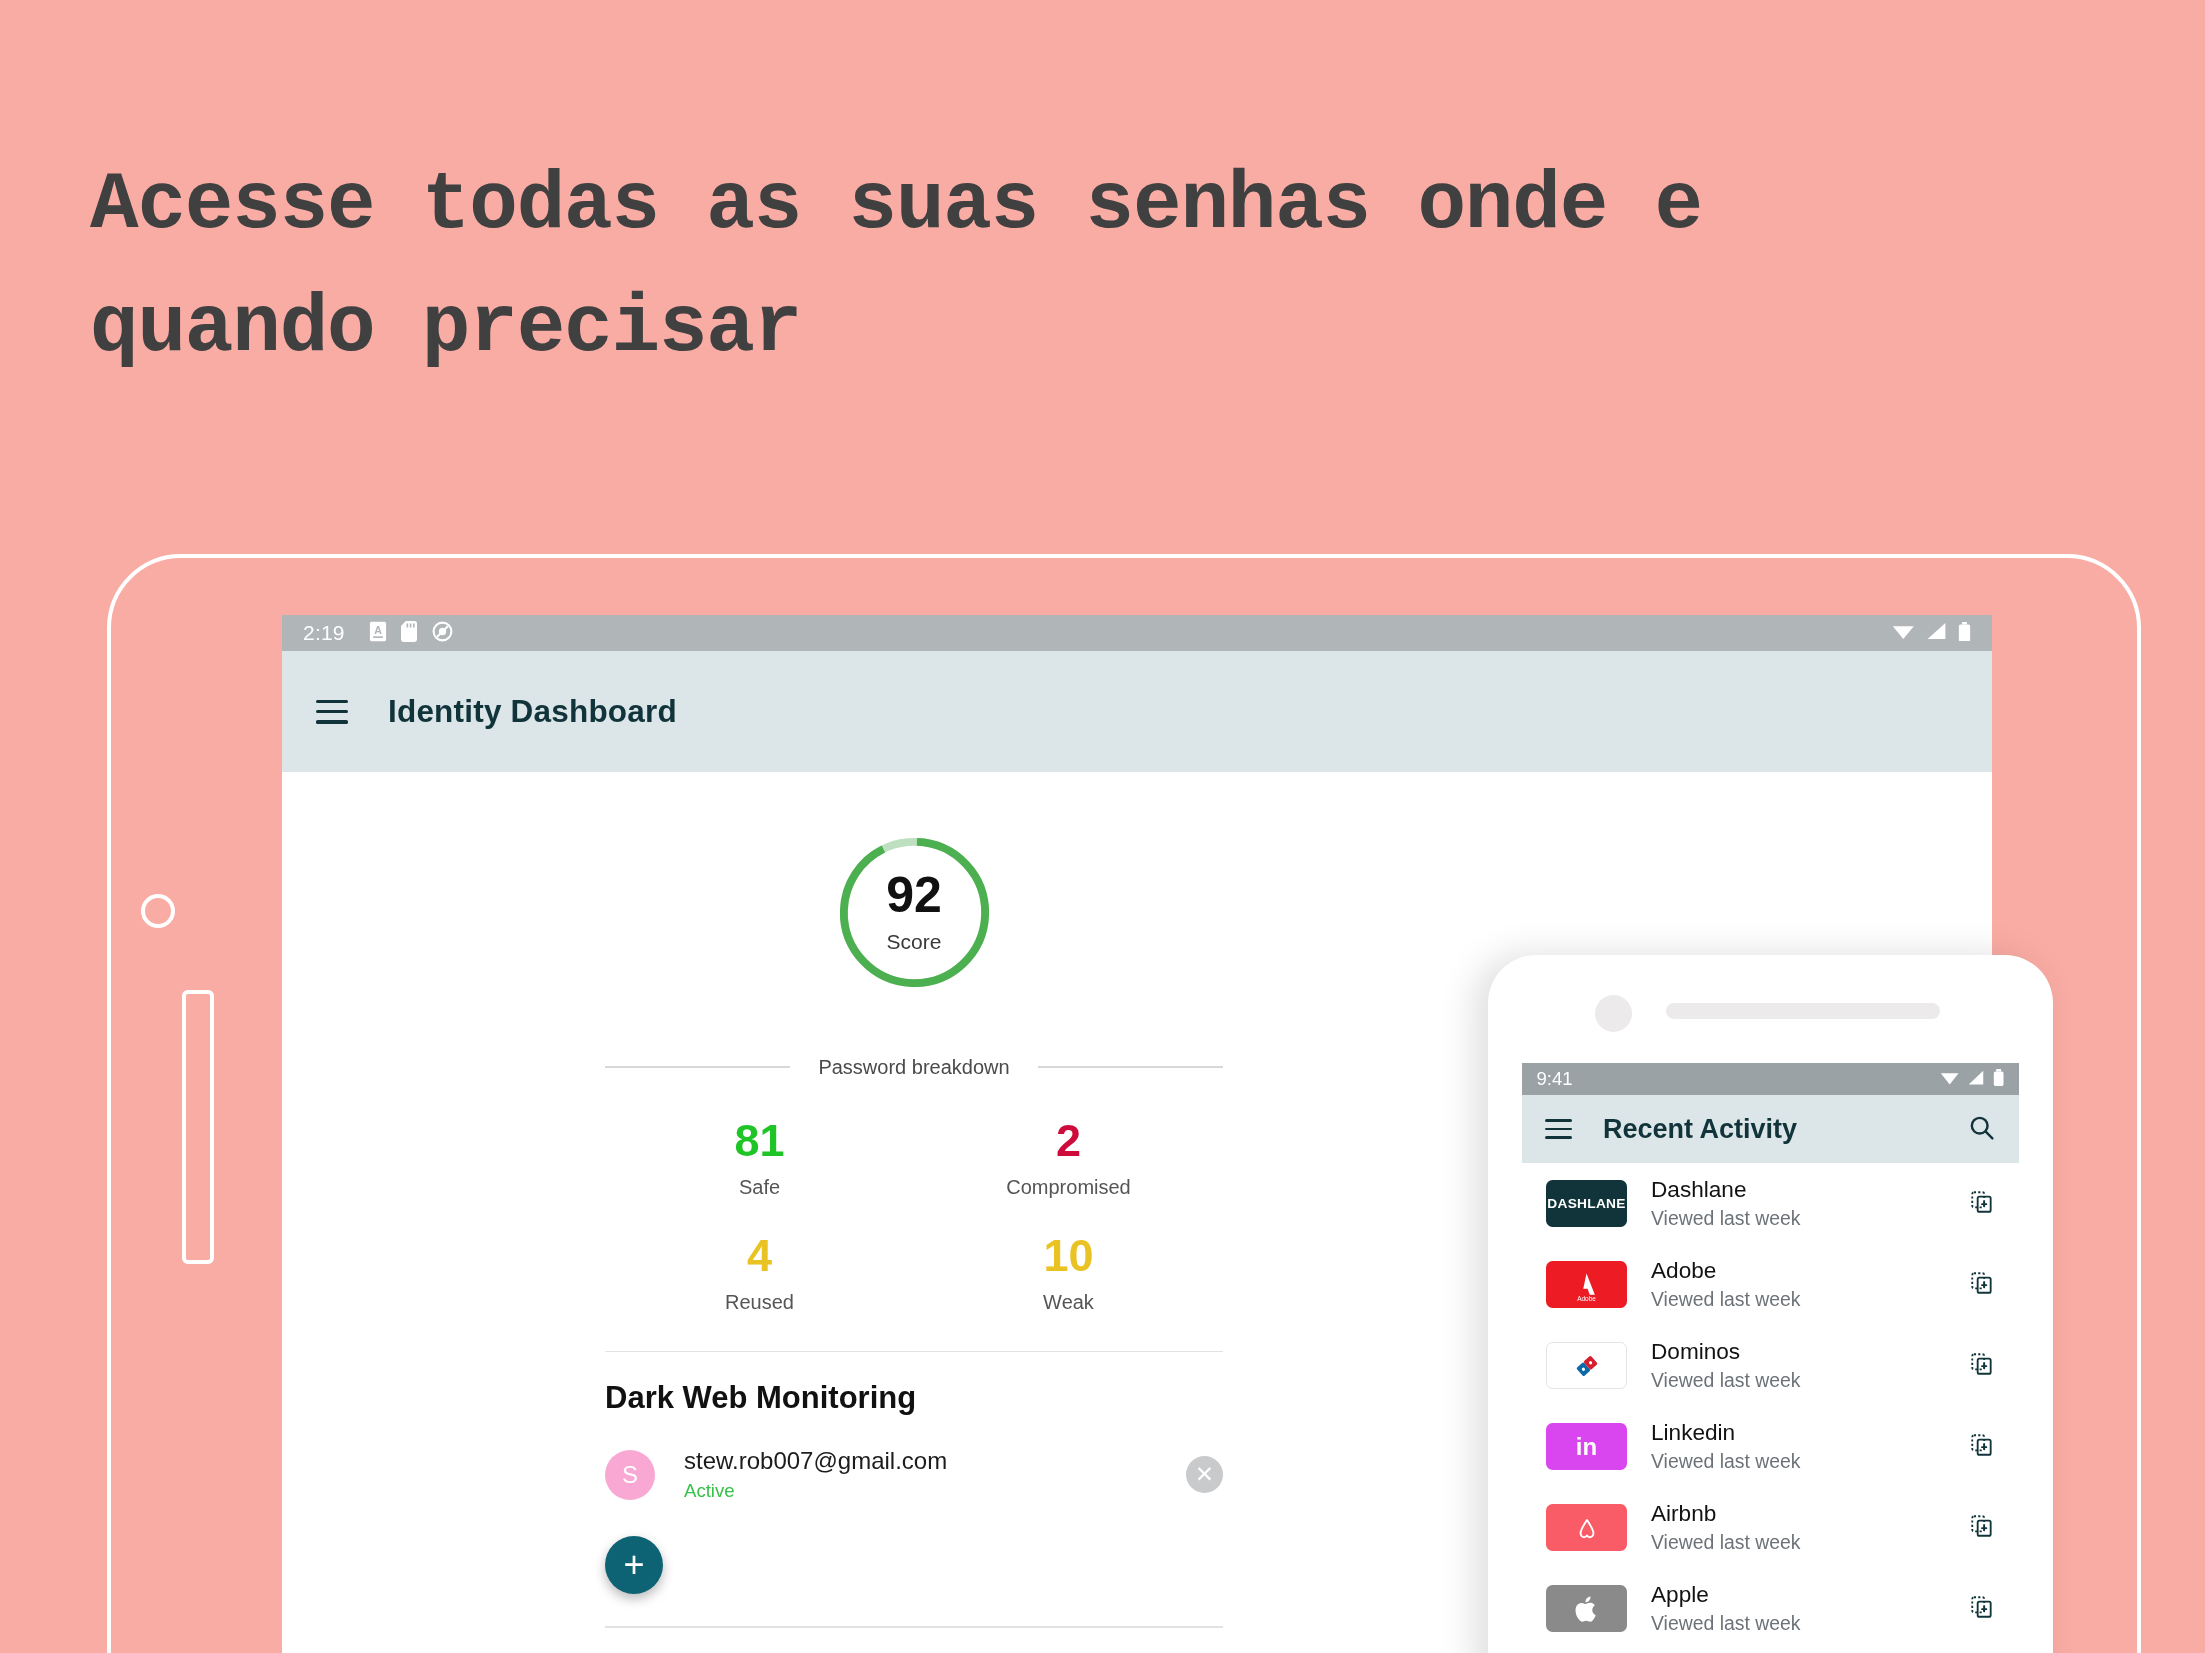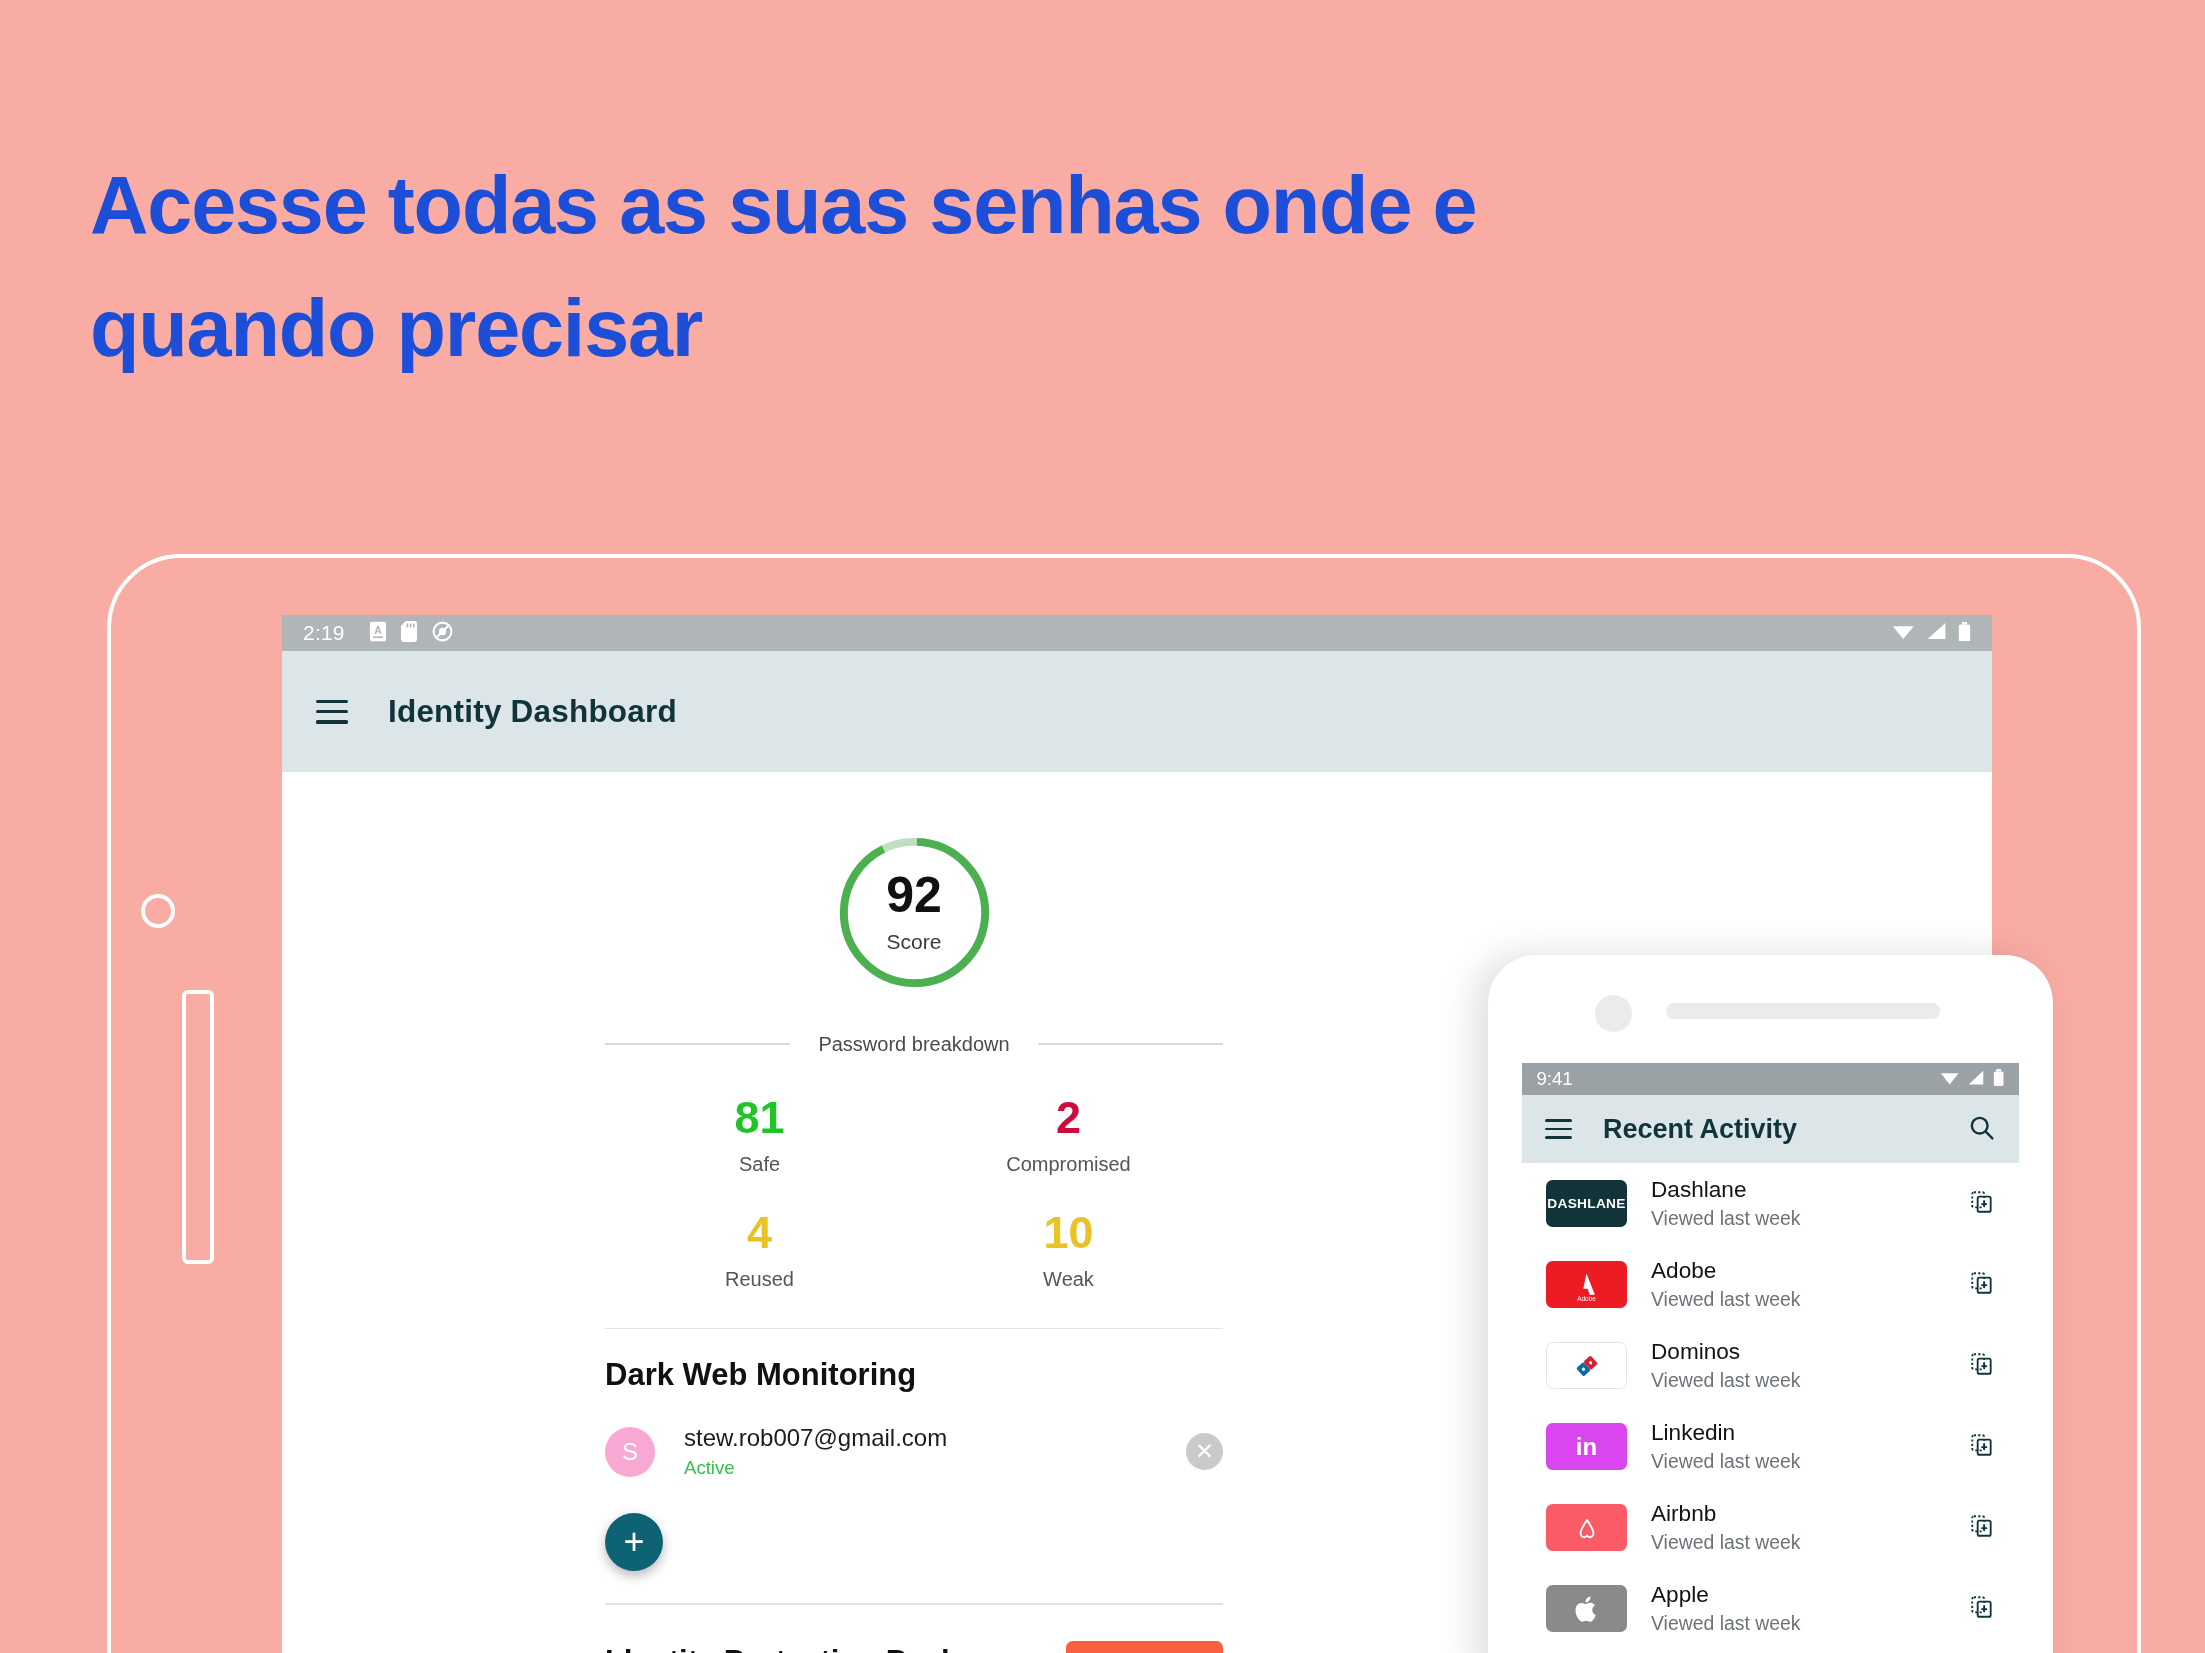--- a/index.html
+++ b/index.html
@@ -7,22 +7,23 @@
     width:2205px;height:1653px;overflow:hidden;position:relative;
     background:#f9aca4;
     font-family:"Liberation Sans", sans-serif;
     -webkit-font-smoothing:antialiased;
   }
 
   
   .headline{
     position:absolute;left:90px;top:144px;width:1937px;
     font-size:81px;line-height:1.52;font-weight:700;
-    letter-spacing:-1.2px;color:#1d4ed8;
+    letter-spacing:-1.2px;color:#404040;
     white-space:pre-line;
+    font-family:Liberation Mono, monospace;
   }
 
   
   .tablet-frame{
     position:absolute;left:107px;top:554px;width:2034px;height:1308px;
     border:4px solid #ffffff;border-radius:74px;box-sizing:border-box;
     background:transparent;
   }
   .tablet-cam{
     position:absolute;left:141px;top:894px;width:34px;height:34px;
@@ -71,21 +72,21 @@
   .ring{position:relative;width:157px;height:157px;}
   .ring svg{position:absolute;inset:0;}
   .ring-inner{
     position:absolute;inset:0;display:flex;flex-direction:column;
     align-items:center;justify-content:center;
   }
   .ring-num{font-size:50px;font-weight:700;color:#111;line-height:1;}
   .ring-lbl{font-size:21px;color:#3a3a3a;margin-top:9.7px;}
 
   
-  .bd-head{display:flex;align-items:center;gap:28px;margin-top:42px;}
+  .bd-head{display:flex;align-items:center;gap:28px;margin-top:65px;}
   .bd-rule{flex:1;height:1.6px;background:#d8d8d8;}
   .bd-head span{font-size:20px;color:#4a4a4a;}
   .bd-grid{display:grid;grid-template-columns:1fr 1fr;margin-top:18px;}
   .bd-cell{text-align:center;padding:21px 0 13px;}
   .bd-num{font-size:45px;font-weight:700;line-height:1;}
   .bd-lbl{font-size:20px;color:#555;margin-top:13px;}
 
   .divider{height:1.6px;background:#e2e2e2;margin-top:24px;}
 
   

